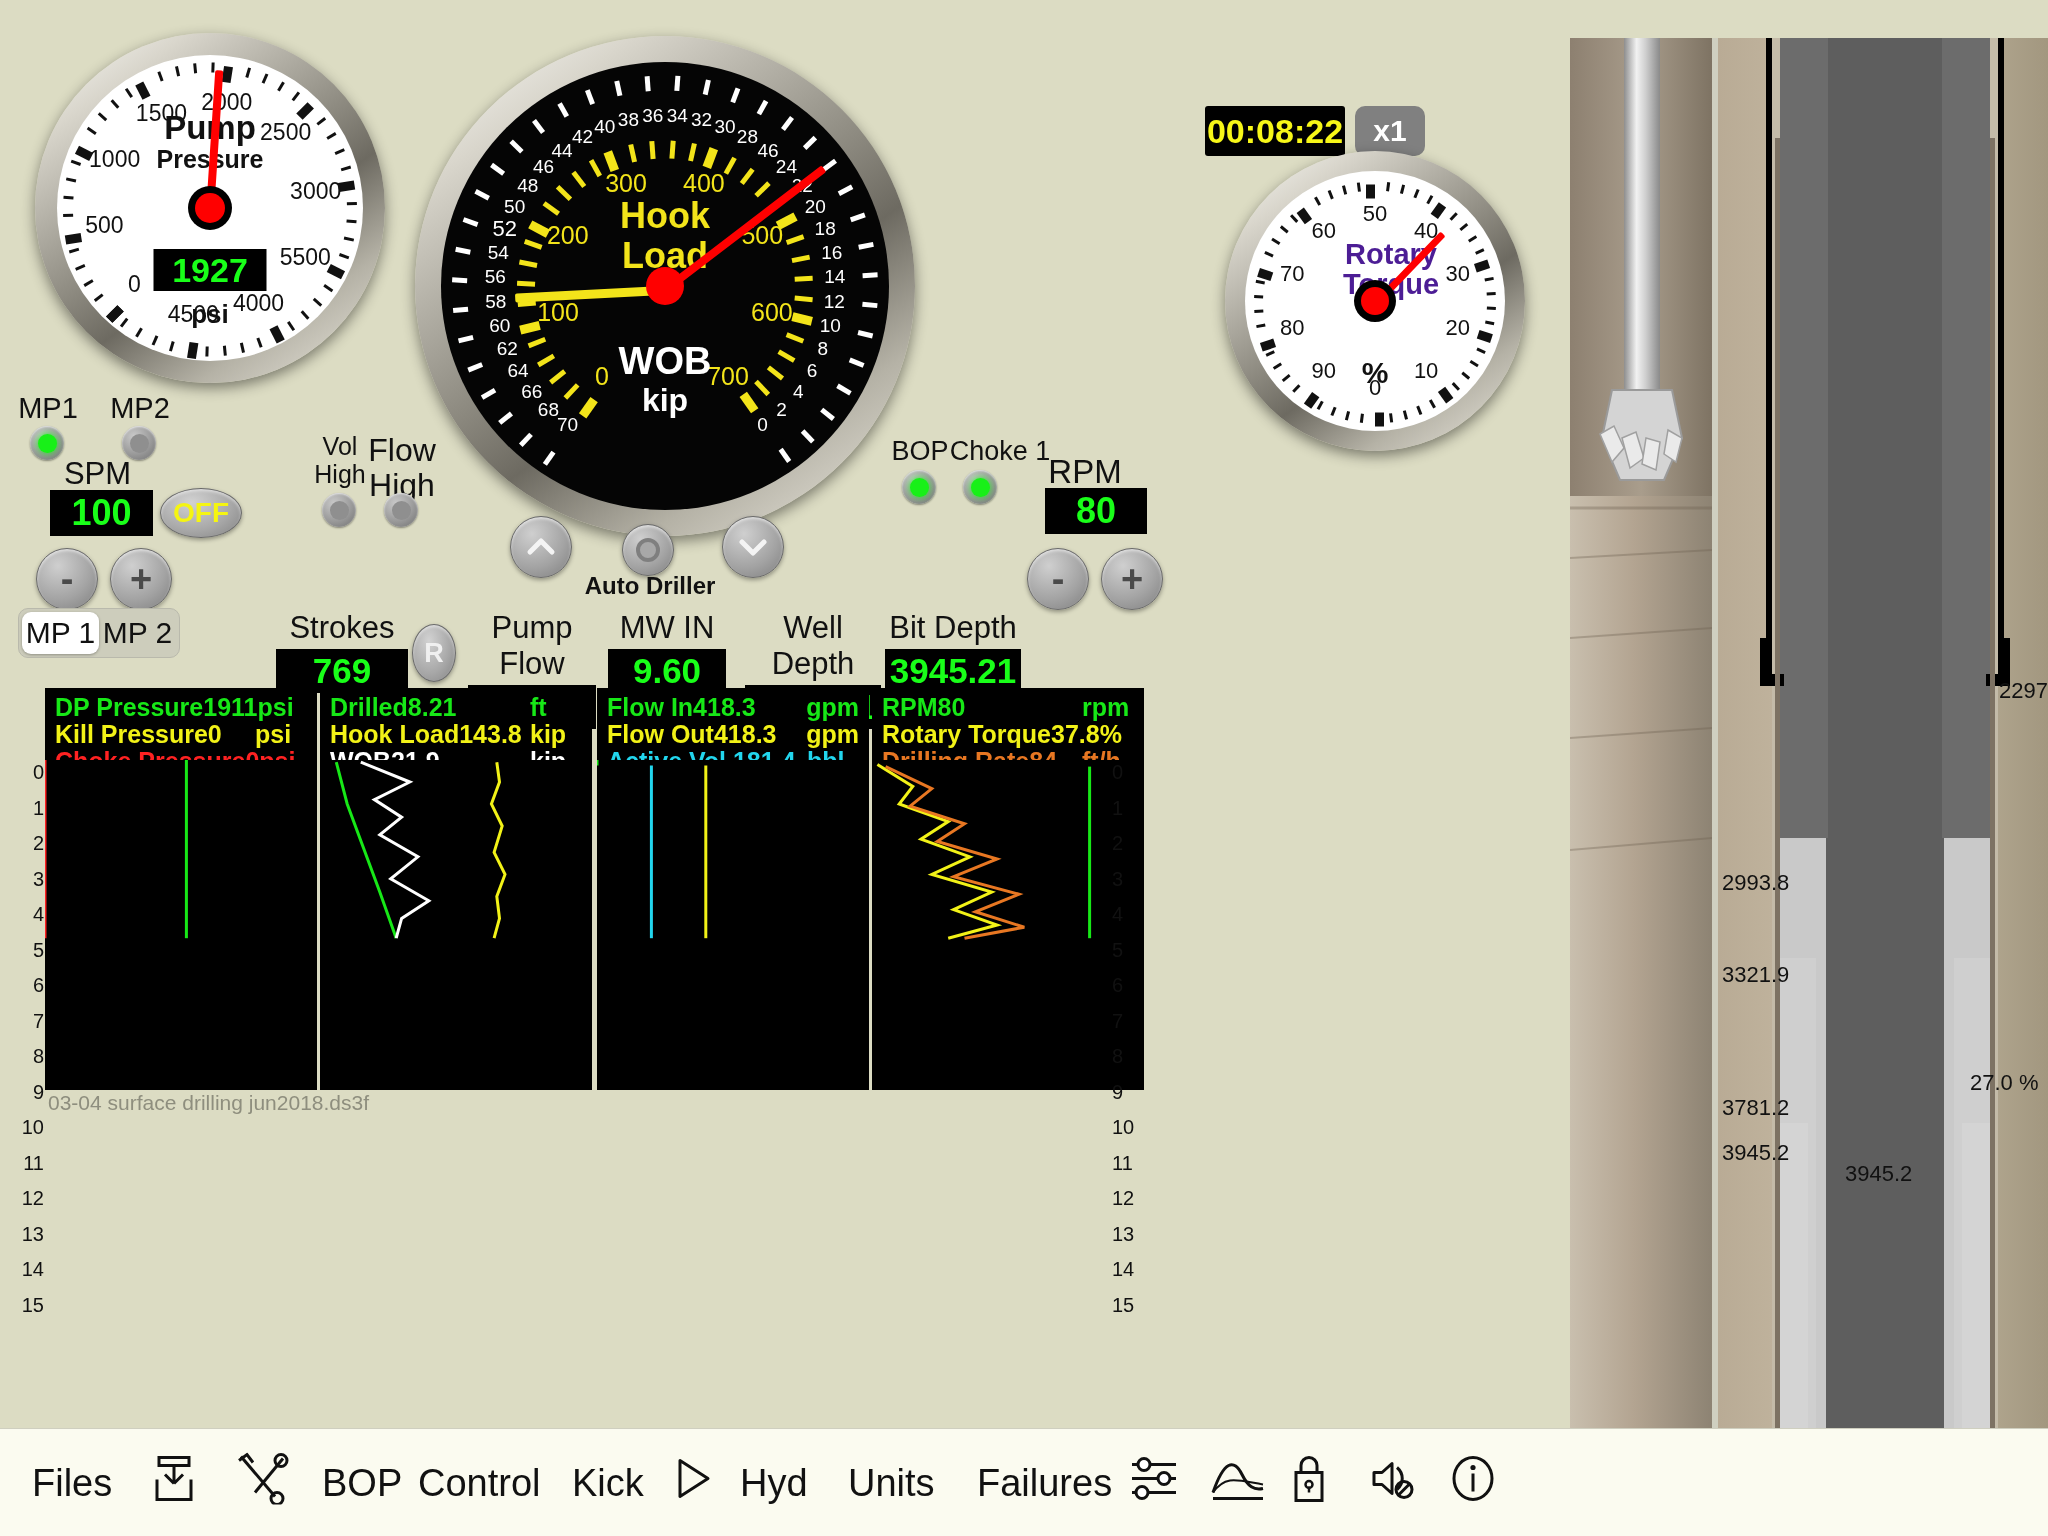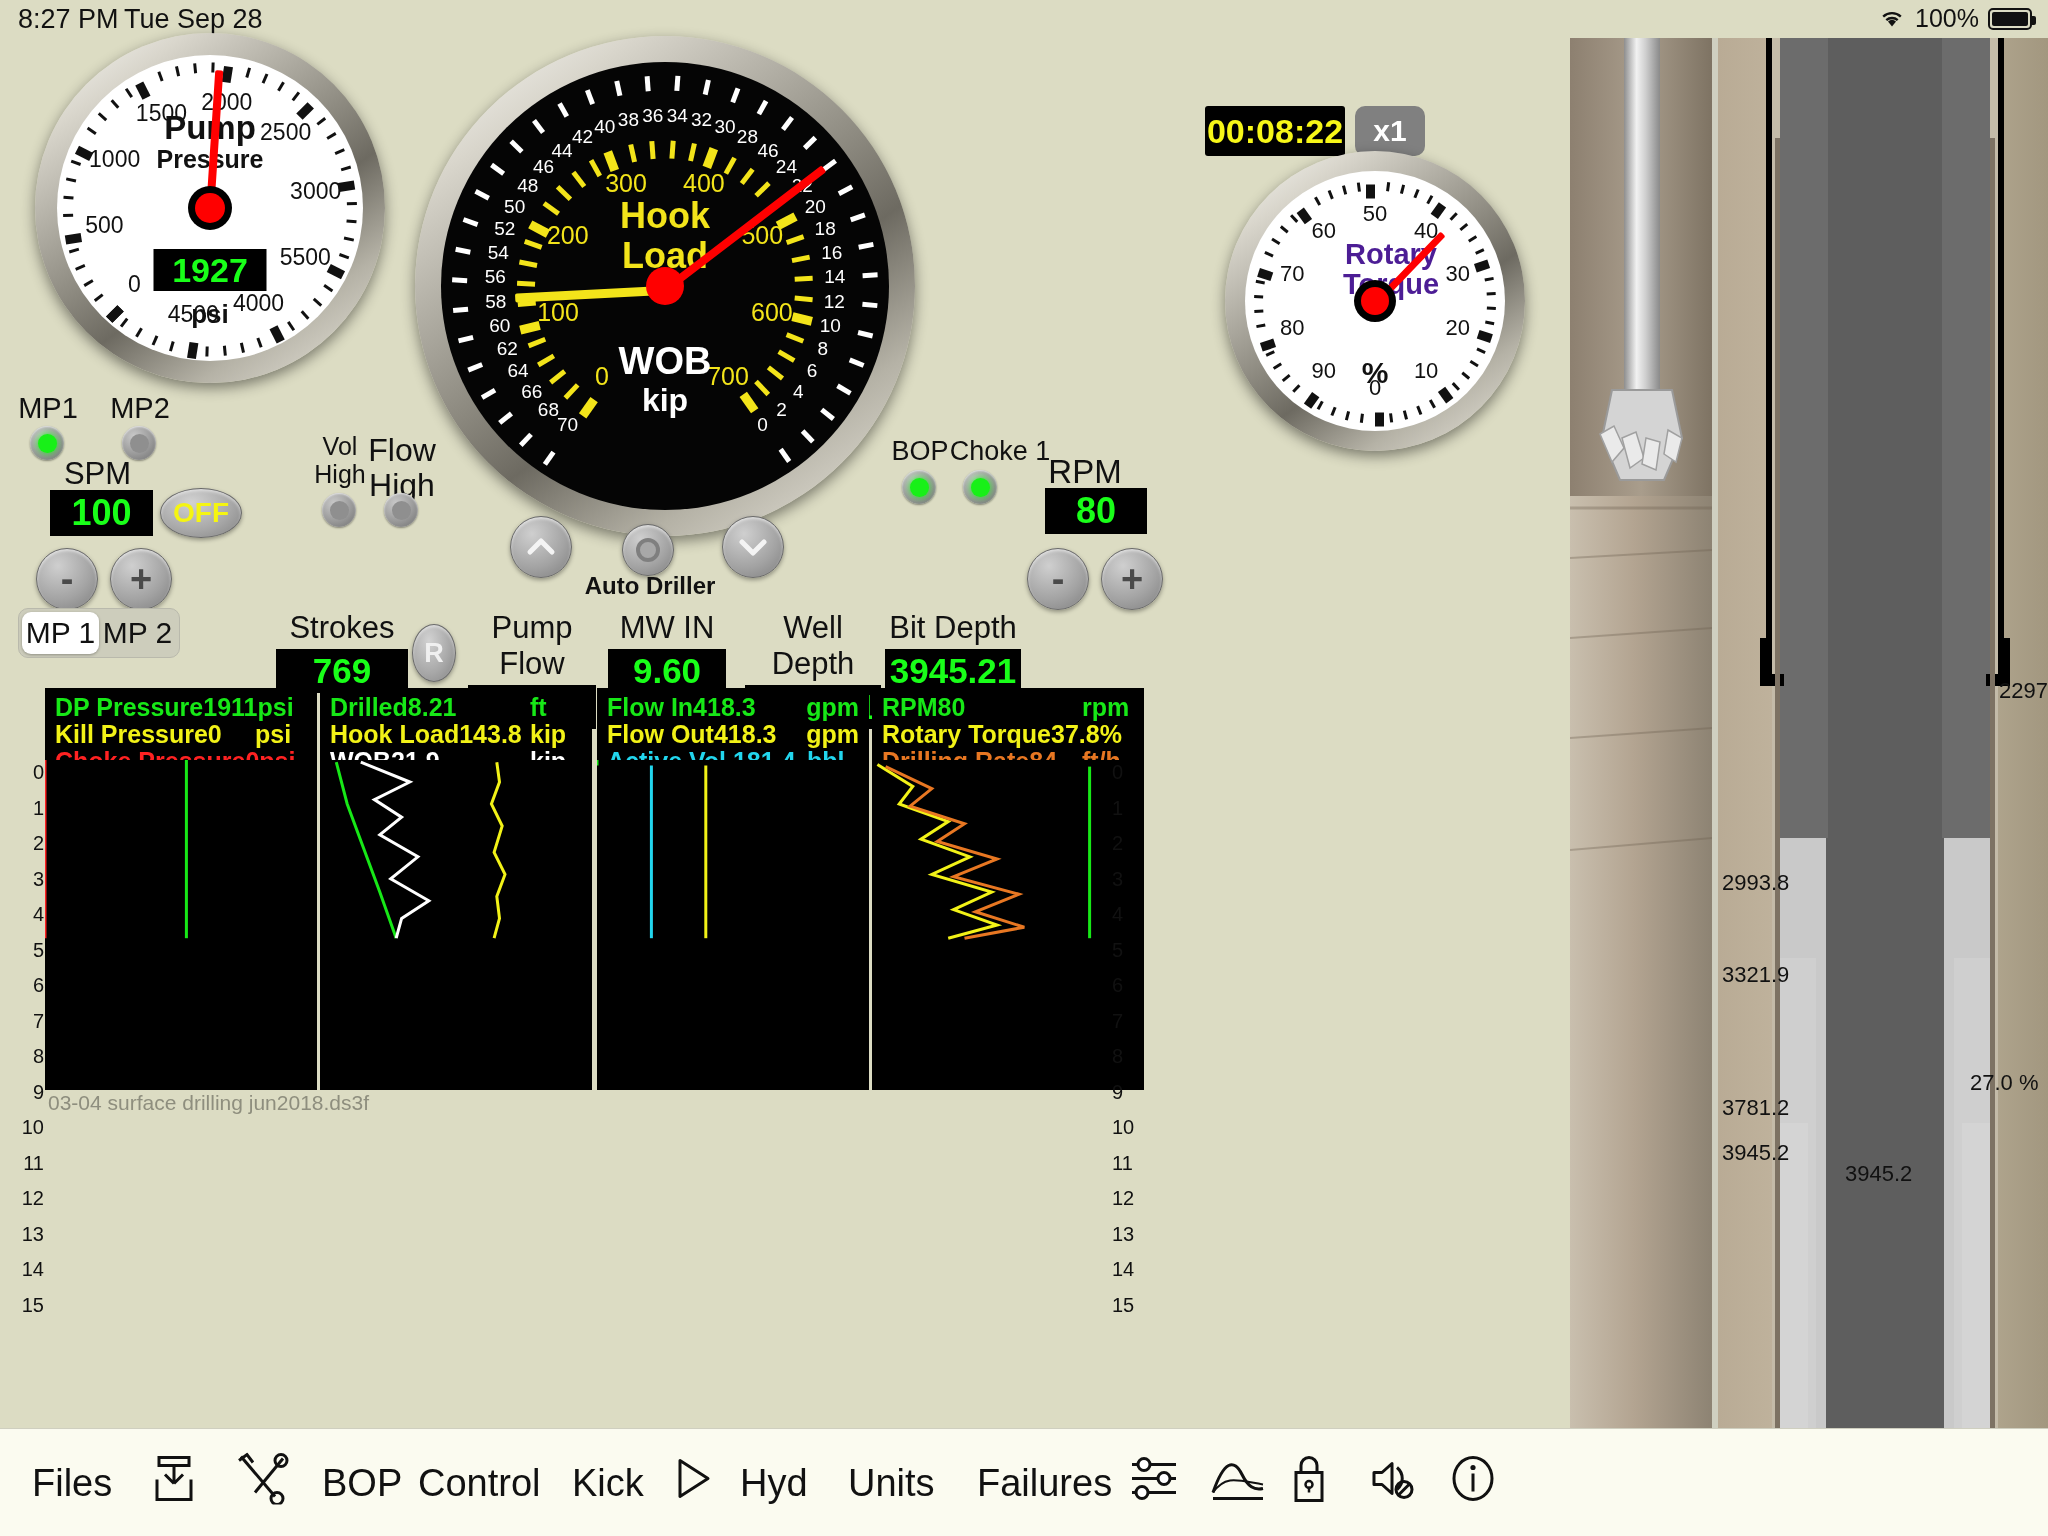--- a/index.html
+++ b/index.html
@@ -103,37 +103,20 @@
 
   
   .wellpane { position:absolute; left:1570px; top:38px; width:530px; height:1498px; }
   .dlbl { position:absolute; font-size:22px; color:#111; white-space:nowrap; }
 </style>
 </head>
 <body>
 
 <div class="root">
 
-  <div class="statusbar">
-    <div class="sb-time">8:27 PM</div>
-    <div class="sb-date">Tue Sep 28</div>
-    <div class="sb-right">
-      <span class="wifi">
-        <svg width="28" height="20" viewBox="0 0 28 20">
-            <path d="M14 17.5l4-5a6.2 6.2 0 0 0-8 0z" fill="#111"></path>
-            <path d="M5.2 7.6a13 13 0 0 1 17.6 0" stroke="#111" stroke-width="2.4" fill="none"></path>
-            <path d="M8.3 11.2a8.6 8.6 0 0 1 11.4 0" stroke="#111" stroke-width="2.4" fill="none"></path>
-          </svg>
-      </span>
-      <span class="sb-pct">100%</span>
-      <span class="batt">
-          <i></i>
-        </span>
-    </div>
-  </div>
 
   <div class="panel">
 
     <div class="lcd" style="position:absolute;left:1205px;top:68px;width:140px;height:50px;color:#f7f718;font-size:34px;border-radius:3px;">00:08:22</div>
     <div style="position:absolute;left:1355px;top:68px;width:70px;height:50px;background:#808080;border-radius:10px;display:flex;align-items:center;justify-content:center;color:#fff;font-size:30px;font-weight:bold;">x1</div>
 
     <div class="gauge" id="gPump" style="left:35px;top:-5px;width:350px;height:350px;">
       <div class="bezel"></div>
       <div class="face" id="gPumpFace" style="left:22px;top:22px;right:22px;bottom:22px;">
           <div class="tick" style="width: 16px; height: 9px; background: rgb(17, 17, 17); transform: rotate(-225deg) translateX(131px) translateY(-50%);"></div>
@@ -257,21 +240,21 @@
           <div class="tlab" style="left: 141.582px; top: 75.3146px; font-size: 19px; color: rgb(255, 255, 255);">42</div>
           <div class="tick" style="width: 15px; height: 5px; background: rgb(255, 255, 255); transform: rotate(-127.286deg) translateX(198px) translateY(-50%);"></div>
           <div class="tlab" style="left: 121.016px; top: 88.7438px; font-size: 19px; color: rgb(255, 255, 255);">44</div>
           <div class="tick" style="width: 15px; height: 5px; background: rgb(255, 255, 255); transform: rotate(-135.571deg) translateX(198px) translateY(-50%);"></div>
           <div class="tlab" style="left: 102.599px; top: 104.997px; font-size: 19px; color: rgb(255, 255, 255);">46</div>
           <div class="tick" style="width: 15px; height: 5px; background: rgb(255, 255, 255); transform: rotate(-143.857deg) translateX(198px) translateY(-50%);"></div>
           <div class="tlab" style="left: 86.7167px; top: 123.734px; font-size: 19px; color: rgb(255, 255, 255);">48</div>
           <div class="tick" style="width: 15px; height: 5px; background: rgb(255, 255, 255); transform: rotate(-152.143deg) translateX(198px) translateY(-50%);"></div>
           <div class="tlab" style="left: 73.7004px; top: 144.564px; font-size: 19px; color: rgb(255, 255, 255);">50</div>
           <div class="tick" style="width: 15px; height: 5px; background: rgb(255, 255, 255); transform: rotate(-160.429deg) translateX(198px) translateY(-50%);"></div>
-          <div class="tlab" style="left: 63.8218px; top: 167.053px; font-size: 19px; color: rgb(255, 255, 255);">52</div>
+          <div class="tlab" style="left: 63.8218px; top: 167.053px; font-size: 22px; color: rgb(255, 255, 255);">52</div>
           <div class="tick" style="width: 15px; height: 5px; background: rgb(255, 255, 255); transform: rotate(-168.714deg) translateX(198px) translateY(-50%);"></div>
           <div class="tlab" style="left: 57.2872px; top: 190.731px; font-size: 19px; color: rgb(255, 255, 255);">54</div>
           <div class="tick" style="width: 15px; height: 5px; background: rgb(255, 255, 255); transform: rotate(-177deg) translateX(198px) translateY(-50%);"></div>
           <div class="tlab" style="left: 54.233px; top: 215.103px; font-size: 19px; color: rgb(255, 255, 255);">56</div>
           <div class="tick" style="width: 15px; height: 5px; background: rgb(255, 255, 255); transform: rotate(-185.286deg) translateX(198px) translateY(-50%);"></div>
           <div class="tlab" style="left: 54.7229px; top: 239.661px; font-size: 19px; color: rgb(255, 255, 255);">58</div>
           <div class="tick" style="width: 15px; height: 5px; background: rgb(255, 255, 255); transform: rotate(-193.571deg) translateX(198px) translateY(-50%);"></div>
           <div class="tlab" style="left: 58.7467px; top: 263.892px; font-size: 19px; color: rgb(255, 255, 255);">60</div>
           <div class="tick" style="width: 15px; height: 5px; background: rgb(255, 255, 255); transform: rotate(-201.857deg) translateX(198px) translateY(-50%);"></div>
           <div class="tlab" style="left: 66.2205px; top: 287.29px; font-size: 19px; color: rgb(255, 255, 255);">62</div>

